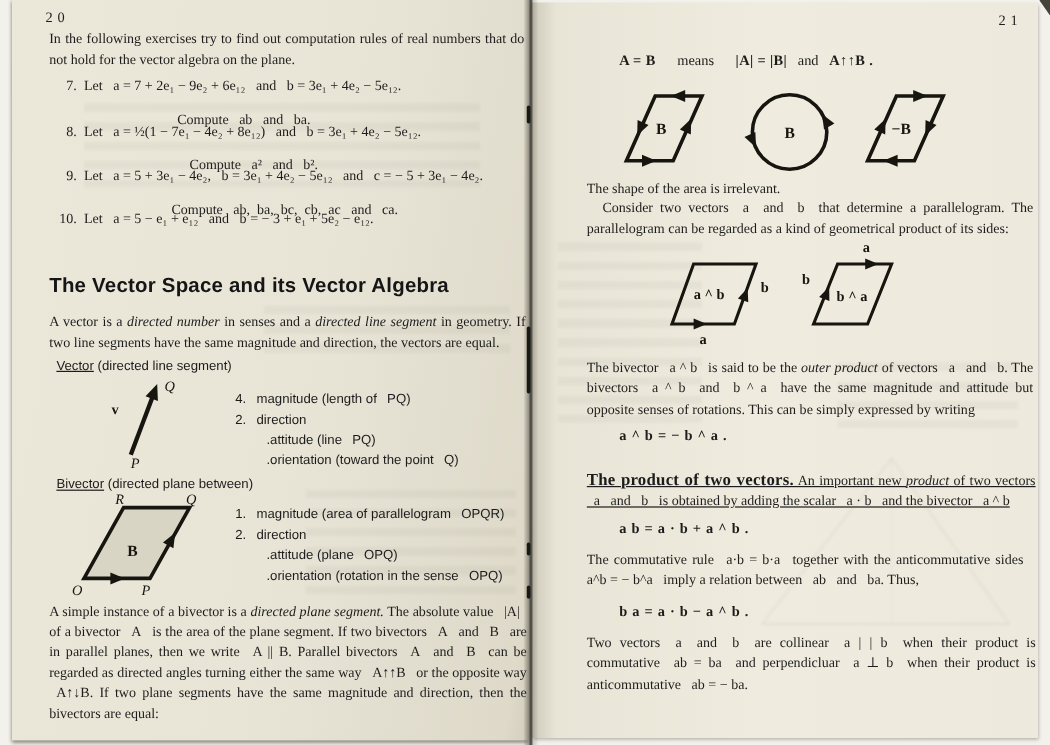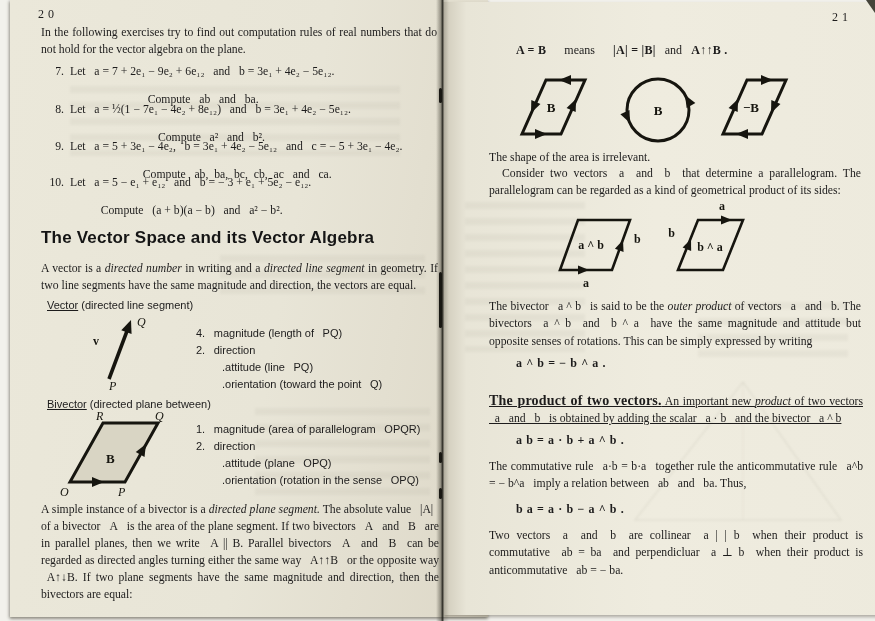--- a/index.html
+++ b/index.html
@@ -3,21 +3,21 @@
 <meta charset="utf-8">
 <style>
   html,body { margin:0; padding:0; }
   body { background:#b8b6ae; }
   .scan {
     position:relative; width:875px; height:621px; overflow:hidden;
     background:#f2f1ec;
     font-family:"Liberation Serif","DejaVu Serif",serif;
     color:#1d1c1c;
   }
-  .page { position:absolute; top:0;padding-left:47px; }
+  .page { position:absolute; top:0; }
   .page-left {
     left:10px; width:431px; height:617px;
     background:linear-gradient(100deg,#ebe8da 0%,#e8e5d7 55%,#ded9c9 96%,#d2cdbc 100%);
     box-shadow:-1px 1px 3px rgba(70,66,52,.35), 0 2px 3px rgba(70,66,52,.4);
   }
   .page-right {
     left:443px; width:422px; height:613px; top:2px;
     background:linear-gradient(90deg,#cfcaba 0%,#e8e5d7 5%,#efecdf 45%,#edeadd 100%);
     box-shadow:1px 2px 3px rgba(70,66,52,.4);
   }
@@ -98,27 +98,26 @@
       <span class="exnum">9.</span>
       <span>
           <span class="exline">Let  a = 5 + 3e₁ − 4e₂,  b = 3e₁ + 4e₂ − 5e₁₂  and  c = − 5 + 3e₁ − 4e₂.</span>
             <span class="exline task">Compute  ab, ba, bc, cb, ac  and  ca.</span>
         </span>
     </div>
     <div class="ex" style="top:175px;">
       <span class="exnum">10.</span>
       <span>
           <span class="exline">Let  a = 5 − e₁ + e₁₂  and  b = − 3 + e₁ + 5e₂ − e₁₂.</span>
-            <span class="exline task">Compute  (a + b)(a − b)  and  a² − b².</span>
         </span>
     </div>
 
     <div class="abs lp-heading" style="left:31px;top:228px;">The Vector Space and its Vector Algebra</div>
 
-    <p class="abs body" style="left:31px;top:260px;width:397px;"><span>A vector is a </span><span class="it">directed number</span><span> in writing and a </span><span class="it">directed line segment</span><span> in geometry. If two line segments have the same magnitude and direction, the vectors are equal.</span></p>
+    <p class="abs body" style="left:31px;top:260px;width:397px;"><span>A vector is a </span><span class="it">directed number</span><span> in senses and a </span><span class="it">directed line segment</span><span> in geometry. If two line segments have the same magnitude and direction, the vectors are equal.</span></p>
 
     <div class="abs dlabel sans" style="left:37px;top:299px;"><span class="u">Vector</span><span> (directed line segment)</span></div>
 
     <svg class="abs" style="left:55px;top:309px;" width="130" height="84" viewBox="0 0 130 84">
       <line class="edge" x1="44" y1="70" x2="62" y2="22" stroke-width="3.6"></line>
       <polygon class="ah" points="0,0 -13,5.5 -13,-5.5" transform="translate(66,11) rotate(-69.4)"></polygon>
       <text class="svgi" x="72" y="17">Q</text>
       <text class="svgi" x="44" y="81">P</text>
       <text class="svgbs" x="28" y="36">v</text>
     </svg>
@@ -215,21 +214,21 @@
     </svg>
 
     <p class="abs body" style="left:46px;top:296px;width:372px;"><span>The bivector  a ^ b  is said to be the </span><span class="it">outer product</span><span> of vectors  a  and  b. The bivectors  a ^ b  and  b ^ a  have the same magnitude and attitude but opposite senses of rotations. This can be simply expressed by writing</span></p>
 
     <div class="abs display-eq" style="left:73px;top:354px;">a ^ b = − b ^ a .</div>
 
     <p class="abs body" style="left:46px;top:390px;width:374px;text-decoration:underline;"><span class="subhead">The product of two vectors.</span><span> An important new </span><span class="it">product</span><span> of two vectors  a  and  b  is obtained by adding the scalar  a · b  and the bivector  a ^ b</span></p>
 
     <div class="abs display-eq" style="left:73px;top:431px;">a b = a · b + a ^ b .</div>
 
-    <p class="abs body" style="left:46px;top:456px;width:374px;">The commutative rule  a·b = b·a  together rule the anticommutative rule  a^b = − b^a  imply a relation between  ab  and  ba. Thus,</p>
+    <p class="abs body" style="left:46px;top:456px;width:374px;">The commutative rule  a·b = b·a  together with the anticommutative sides  a^b = − b^a  imply a relation between  ab  and  ba. Thus,</p>
 
     <div class="abs display-eq" style="left:73px;top:500px;">b a = a · b − a ^ b .</div>
 
     <p class="abs body" style="left:46px;top:525px;width:374px;">Two vectors  a  and  b  are collinear  a | | b  when their product is commutative  ab = ba  and perpendicluar  a ⊥ b  when their product is anticommutative  ab = − ba.</p>
   </div>
 
   <div class="gutter"></div>
   <div class="staple" style="top:272px;height:56px;"></div>
   <div class="staple" style="top:88px;height:15px;"></div>
   <div class="staple" style="top:452px;height:11px;"></div>

